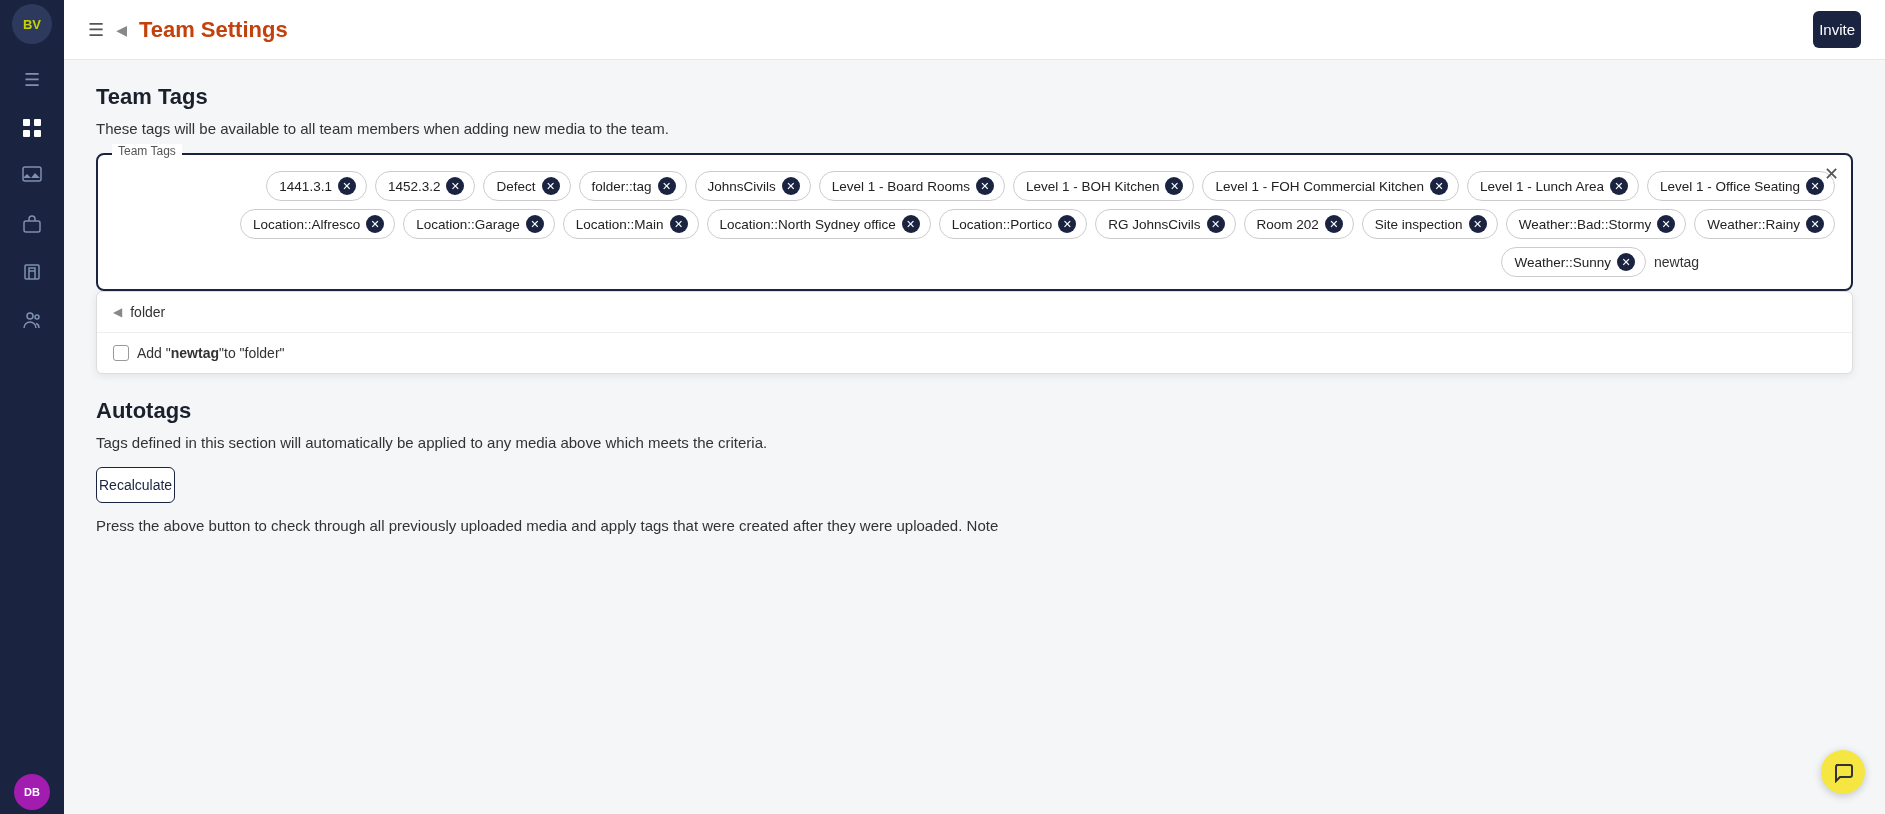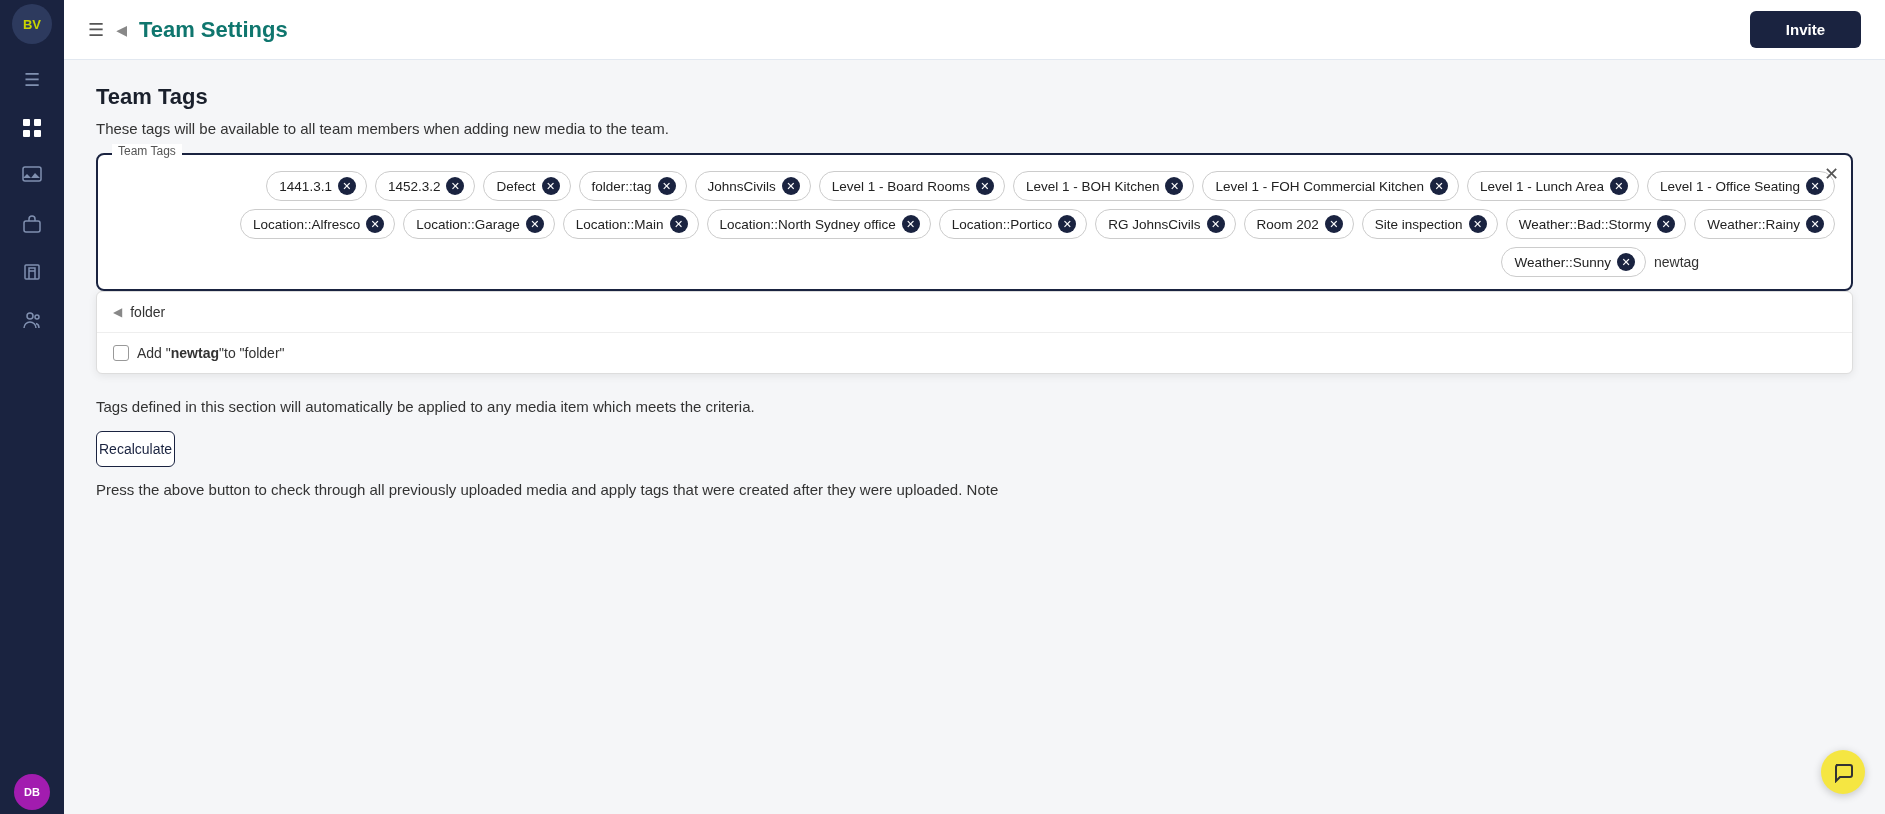--- a/index.html
+++ b/index.html
@@ -59,29 +59,29 @@
       display: flex;
       align-items: center;
       padding: 0 24px;
       height: 60px;
       border-bottom: 1px solid #e2e8f0;
       gap: 12px;
       flex-shrink: 0;
     }
     .header-menu-icon { color: #555; font-size: 18px; cursor: pointer; }
     .header-back-icon { color: #888; font-size: 14px; cursor: pointer; }
-    .header-title { font-size: 22px; font-weight: 700; color: #0f766e; flex: 1; }
+    .header-title { font-size: 22px; font-weight: 700; color: #c2410c; flex: 1; }
     .invite-btn {
       background: #1a2340;
       color: #fff;
       border: none;
       border-radius: 6px;
-      padding: 10px 36px;
+      padding: 10px 6px;
       font-size: 15px;
-      font-weight: 700;
+      font-weight: 400;
       cursor: pointer;
     }
 
     
     .page-content {
       flex: 1;
       overflow-y: auto;
       padding: 24px 32px;
     }
 
@@ -392,21 +392,22 @@
         <span class="chevron">◀</span>
         <span>folder</span>
       </div>
       <div class="suggestion-add">
         <div class="suggestion-checkbox"></div>
         <span>Add "<strong>newtag</strong>"to "folder"</span>
       </div>
     </div>
 
     <div style="margin-top: 24px;">
-      <p class="section-desc">Tags defined in this section will automatically be applied to any media item which meets the criteria.</p>
+      <div class="section-title">Autotags</div>
+      <p class="section-desc">Tags defined in this section will automatically be applied to any media above which meets the criteria.</p>
       <button class="recalculate-btn">Recalculate</button>
       <p class="section-desc">Press the above button to check through all previously uploaded media and apply tags that were created after they were uploaded. Note</p>
     </div>
 
   </div>
 </div>
 
 <div class="chat-btn">
   <svg width="22" height="22" viewBox="0 0 22 22" fill="none" stroke="#333" stroke-width="2">
       <path d="M4 4h14a2 2 0 012 2v8a2 2 0 01-2 2H8l-4 4V6a2 2 0 012-2z"></path>

